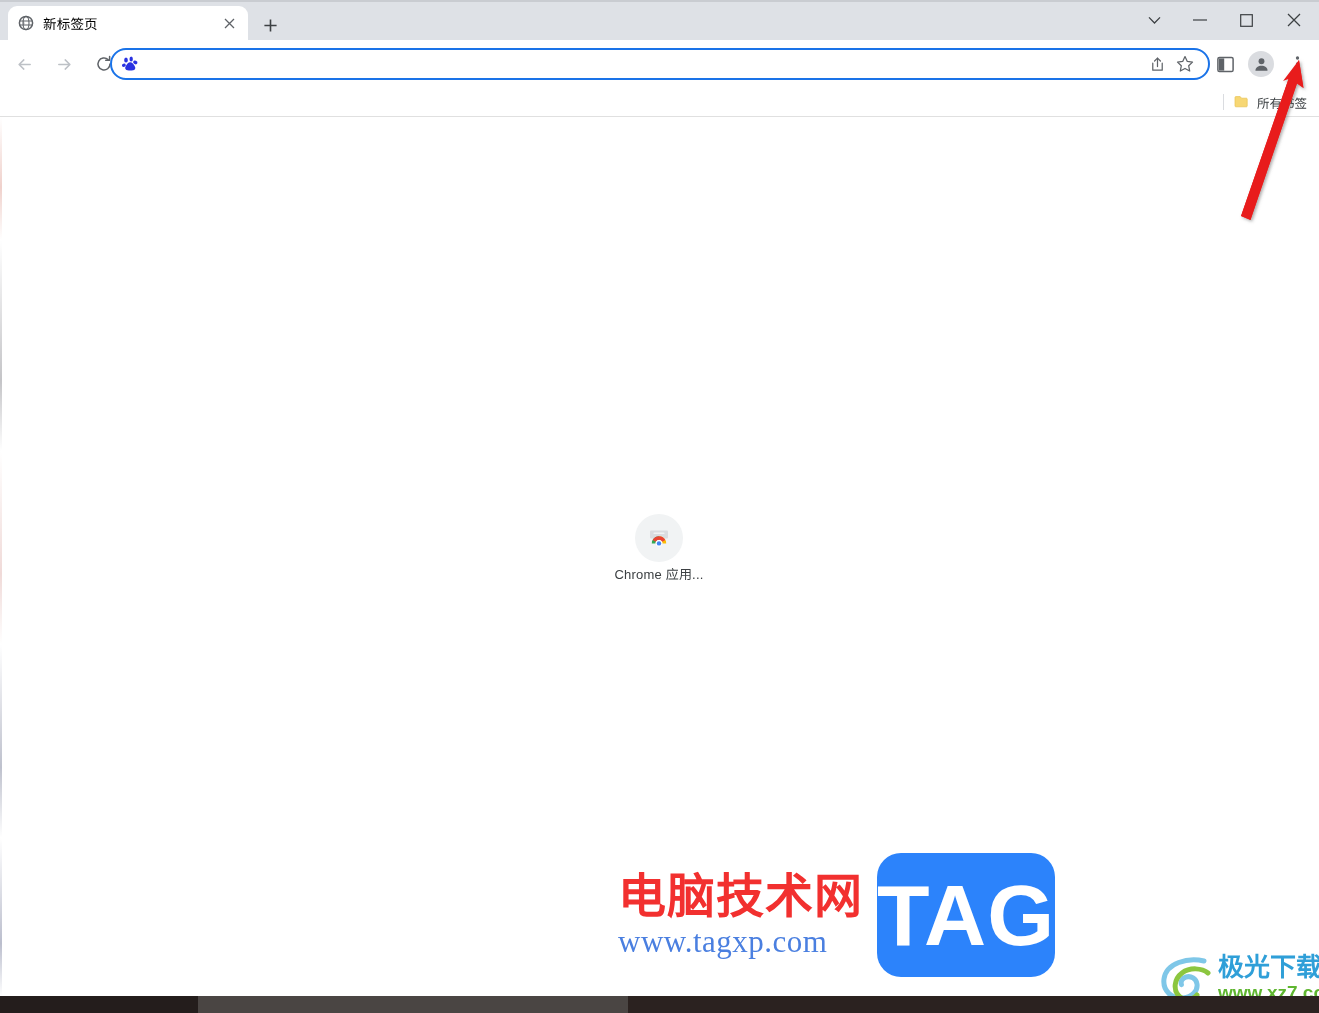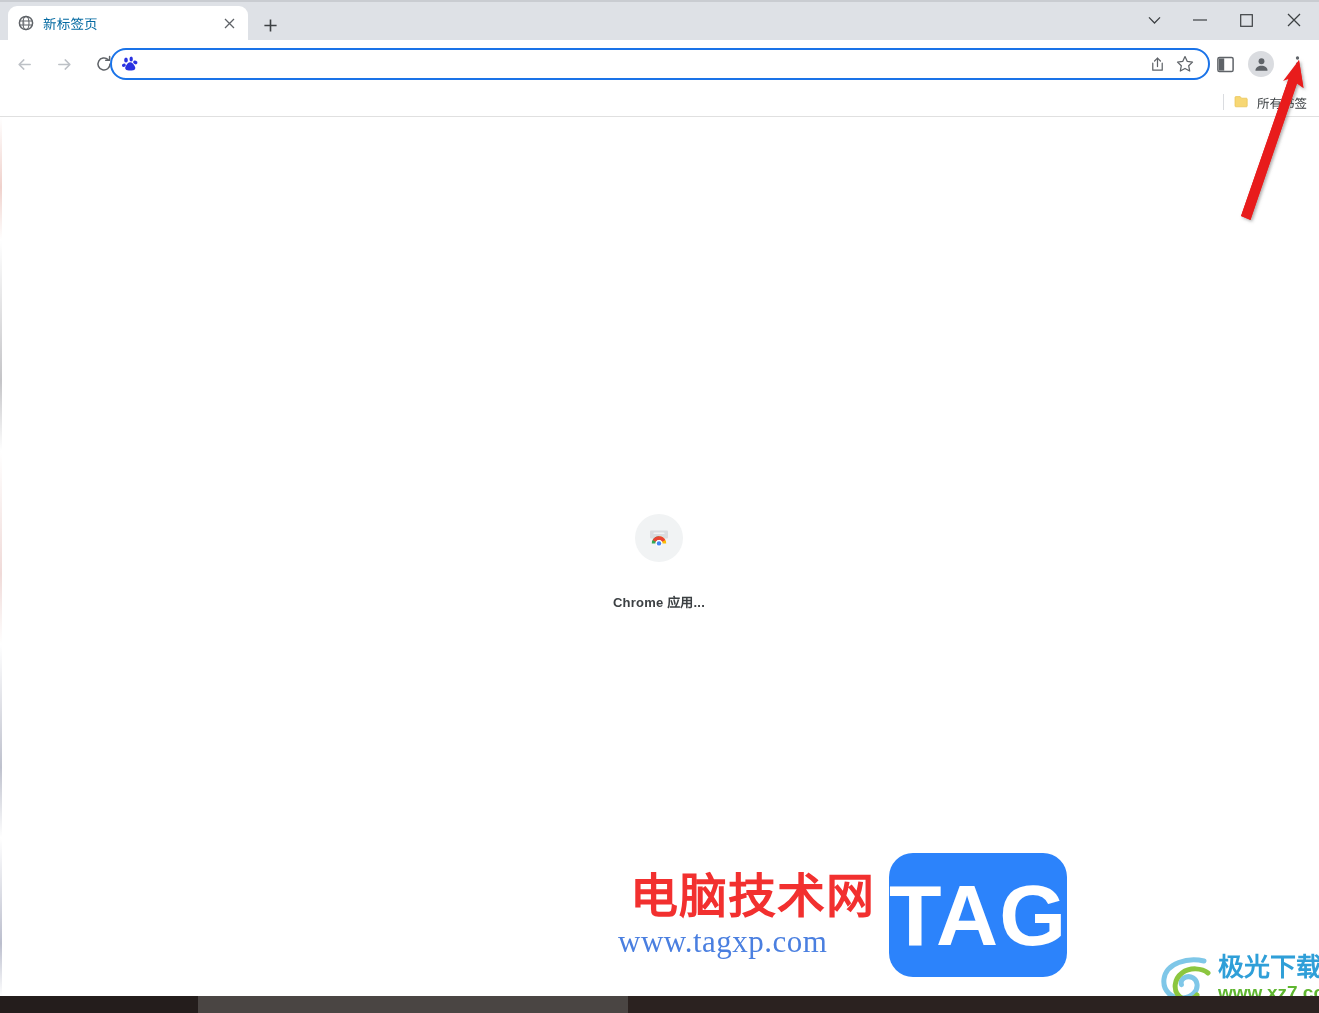--- a/index.html
+++ b/index.html
@@ -45,21 +45,21 @@
   }
   .tab-favicon {
     width: 16px; height: 16px;
     flex: 0 0 16px;
     margin-right: 9px;
     display: block;
   }
   .tab-title {
     flex: 1 1 auto;
     font-size: 13.5px;
-    color: #0369a1;
+    color: #000000;
     white-space: nowrap;
     overflow: hidden;
     text-overflow: ellipsis;
     letter-spacing: 0.2px;
   }
   .tab-close {
     flex: 0 0 18px;
     width: 18px; height: 18px;
     display: flex;
     align-items: center;
@@ -260,27 +260,26 @@
   }
   .shortcut-circle {
     width: 48px; height: 48px;
     border-radius: 50%;
     background: #f1f3f4;
     display: flex;
     align-items: center;
     justify-content: center;
   }
   .shortcut-label {
-    margin-top: 30px;
+    margin-top: 2px;
     font-size: 13px;
     color: #3c4043;
     text-align: center;
     white-space: nowrap;
     letter-spacing: 0.2px;
-    font-weight: bold;
   }
 
   
   .wm-tagxp {
     position: absolute;
     left: 618px; top: 736px;
     display: flex;
     align-items: center;
   }
   .wm-text-block {
@@ -289,21 +288,20 @@
     align-items: flex-start;
   }
   .wm-cn {
     font-family: "DejaVu Sans", "Liberation Sans", sans-serif;
     font-size: 48px;
     font-weight: bold;
     color: #f2302f;
     line-height: 1.05;
     letter-spacing: 1px;
     white-space: nowrap;
-    margin-left: 12px;
   }
   .wm-url {
     font-family: "Liberation Serif", "DejaVu Serif", serif;
     font-size: 31px;
     font-weight: normal;
     color: #4a7fe0;
     line-height: 1.1;
     margin-top: 4px;
     letter-spacing: 0.5px;
     white-space: nowrap;

